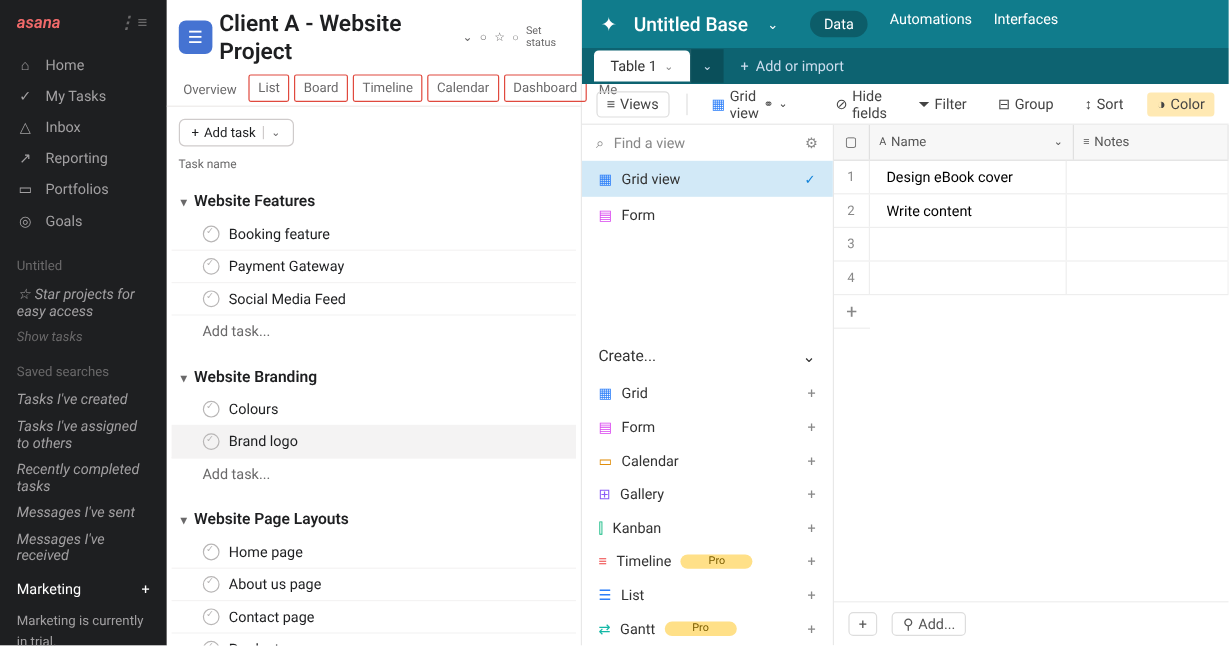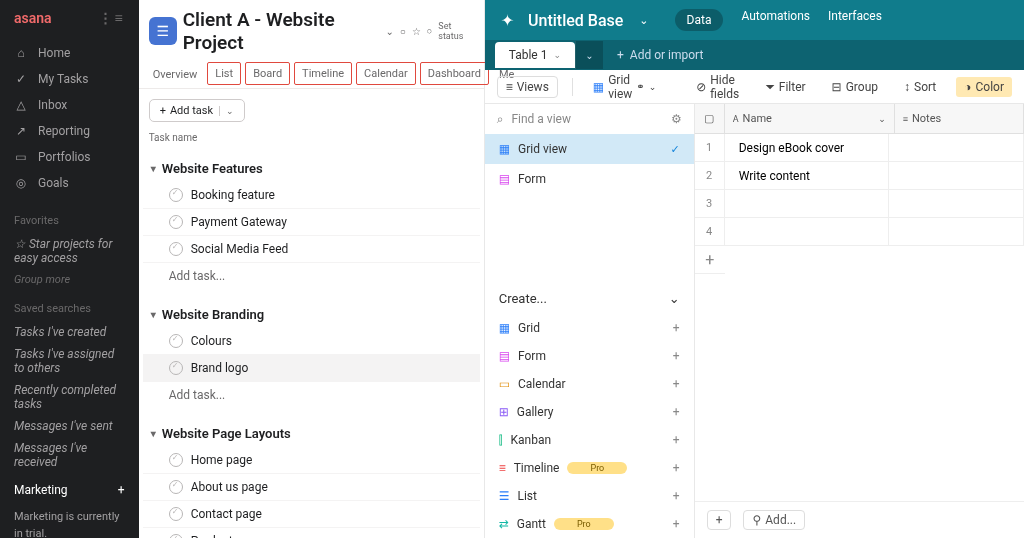--- a/index.html
+++ b/index.html
@@ -1,20 +1,20 @@
 <!DOCTYPE html>
 <html><head>
 <meta charset="utf-8">
 <style>
 * { margin: 0; padding: 0; box-sizing: border-box; font-family: -apple-system, BlinkMacSystemFont, "Segoe UI", Roboto, sans-serif; }
 body { width: 1024px; height: 538px; display: flex; overflow: hidden; background: #fff; }
 
 
 .asana-sidebar { width: 158px; background: #1e1f21; color: #a2a0a2; display: flex; flex-direction: column; font-size: 12px; }
-.asana-logo { display: flex; align-items: flex-end; padding: 10px 14px 8px; color: #f06a6a; font-weight: 600; font-size: 14px; justify-content: space-between; }
+.asana-logo { display: flex; align-items: flex-end; padding: 10px 14px 8px; color: #f06a6a; font-weight: 600; font-size: 14px; justify-content: space-between; font-style: italic; }
 .asana-logo .dots { color: #6a696a; letter-spacing: 2px; }
 .side-nav { padding: 6px 0; }
 .side-nav .item { display: flex; align-items: center; padding: 6px 14px; gap: 10px; cursor: pointer; }
 .side-nav .icon { width: 14px; text-align: center; color: #a2a0a2; }
 .side-sec-title { padding: 12px 14px 6px; color: #6a696a; font-size: 11px; }
 .side-text { padding: 4px 14px; color: #a2a0a2; cursor: pointer; font-style: italic; }
 .side-text.small { font-size: 11px; color: #6a696a; }
 .mkt-head { display: flex; justify-content: space-between; padding: 10px 14px 6px; color: #fff; font-size: 12px; }
 .mkt-box { padding: 6px 14px; font-size: 11px; color: #a2a0a2; line-height: 1.5; }
 
@@ -114,26 +114,26 @@
      </div>
       <div class="item">
        <span class="icon">▭</span>
        <span>Portfolios</span>
      </div>
       <div class="item">
        <span class="icon">◎</span>
        <span>Goals</span>
      </div>
     </div>
-  <div class="side-sec-title">Favorites</div>
+  <div class="side-sec-title">Untitled</div>
   <div class="side-text">
     <span class="ic">☆</span>
     <span>Star projects for easy access</span>
   </div>
-  <div class="side-text small">Group more</div>
+  <div class="side-text small">Show tasks</div>
   <div class="side-sec-title">Saved searches</div>
   <div id="asana-saved">
       <div class="side-text">Tasks I've created</div>
       <div class="side-text">Tasks I've assigned to others</div>
       <div class="side-text">Recently completed tasks</div>
       <div class="side-text">Messages I've sent</div>
       <div class="side-text">Messages I've received</div>
     </div>
   <div class="mkt-head">
     <span>Marketing</span>

